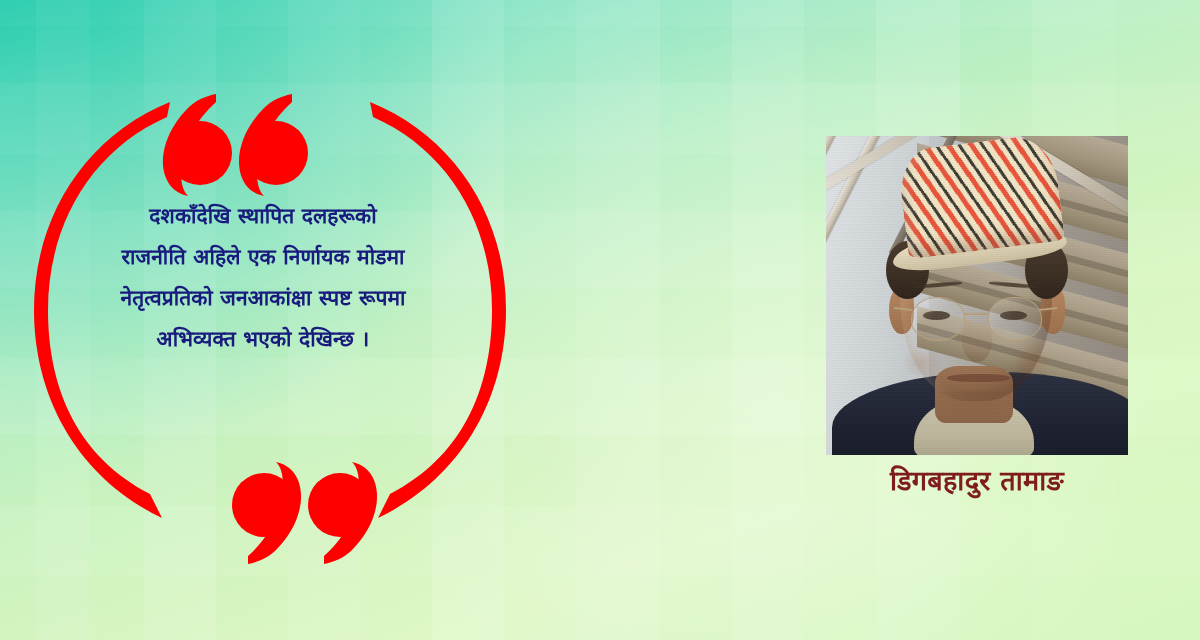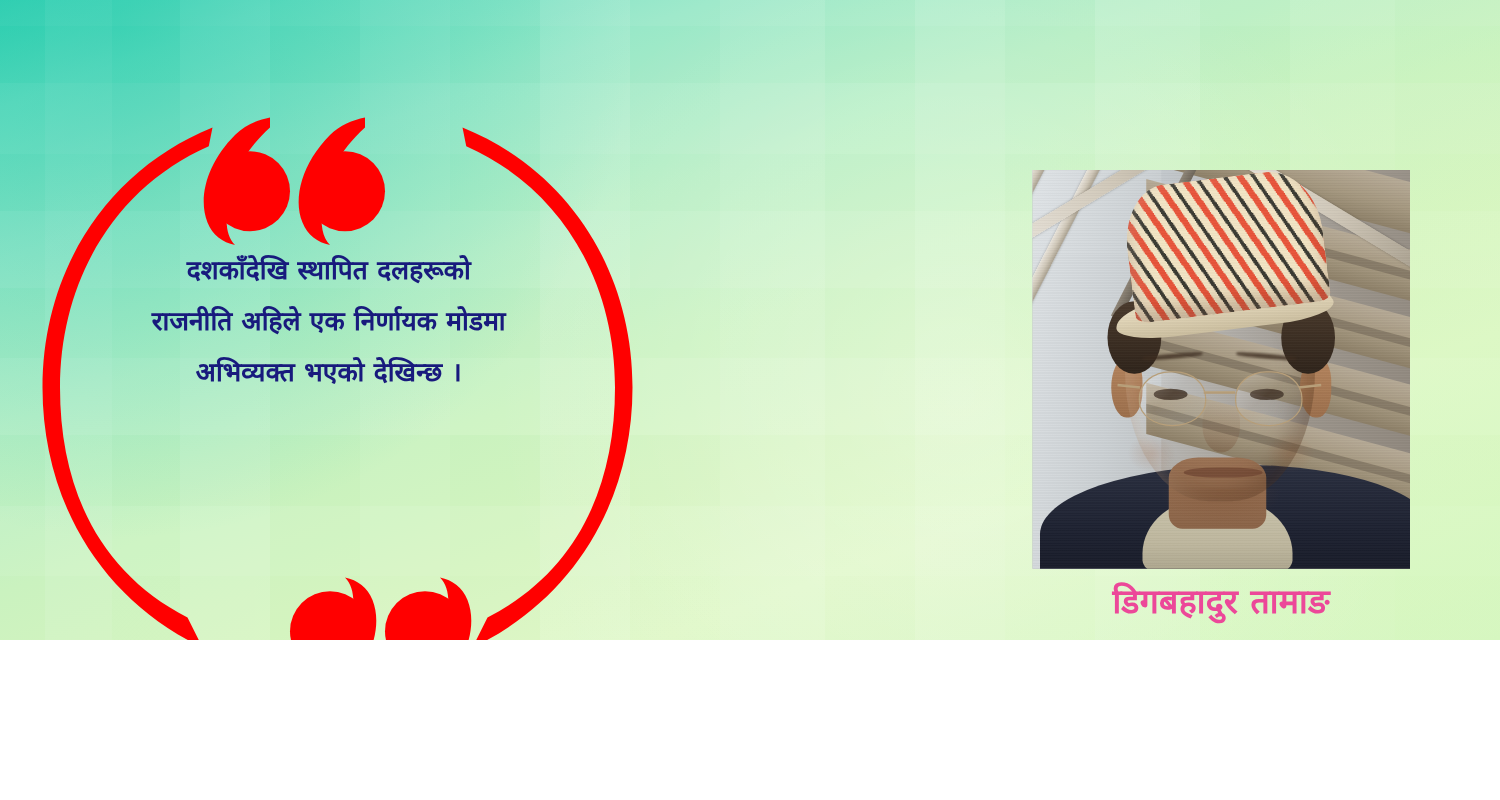--- a/index.html
+++ b/index.html
@@ -4,21 +4,21 @@
 <title>Quote Card</title>
 <style>
   html, body {
     margin: 0;
     padding: 0;
     background: #ffffff;
   }
   #card {
     position: relative;
     width: 1200px;
-    height: 512px;
+    height: 640px;
     overflow: hidden;
     font-family: "DejaVu Sans", sans-serif;
   }
 
   
   #bg-base {
     position: absolute;
     inset: 0;
     background:
       linear-gradient(160deg,
@@ -292,21 +292,21 @@
     pointer-events:none;
   }
 
   
   #name-caption {
     position: absolute;
     left: 826px;
     top: 461px;
     width: 302px;
     text-align: center;
-    color: #ec4899;
+    color: #7f1d1d;
     font-family: "DejaVu Sans", sans-serif;
     font-size: 27px;
     font-weight: 700;
     letter-spacing: .3px;
     white-space: nowrap;
   }
 </style>
 </head>
 <body>
 
@@ -365,20 +365,21 @@
                  C 214,404 222,376 244,354
                  C 252,346 262,342 272,340 Z"></path>
         <circle cx="256" cy="399" r="32"></circle>
       </g>
     </svg>
   </div>
 
   <div id="quote-text">
     <span class="ql">दशकाँदेखि स्थापित दलहरूको</span>
     <span class="ql">राजनीति अहिले एक निर्णायक मोडमा</span>
+    <span class="ql">नेतृत्वप्रतिको जनआकांक्षा स्पष्ट रूपमा</span>
     <span class="ql">अभिव्यक्त भएको देखिन्छ ।</span>
   </div>
 
   <div id="portrait-frame">
     <div class="ph ph-wall"></div>
     <div class="ph ph-wallwhite"></div>
 
     <div class="ph step" style="top:4%;  height:13%; transform: skewY(15deg);"></div>
     <div class="ph step" style="top:21%; height:13%; transform: skewY(15deg);"></div>
     <div class="ph step" style="top:38%; height:13%; transform: skewY(15deg);"></div>

